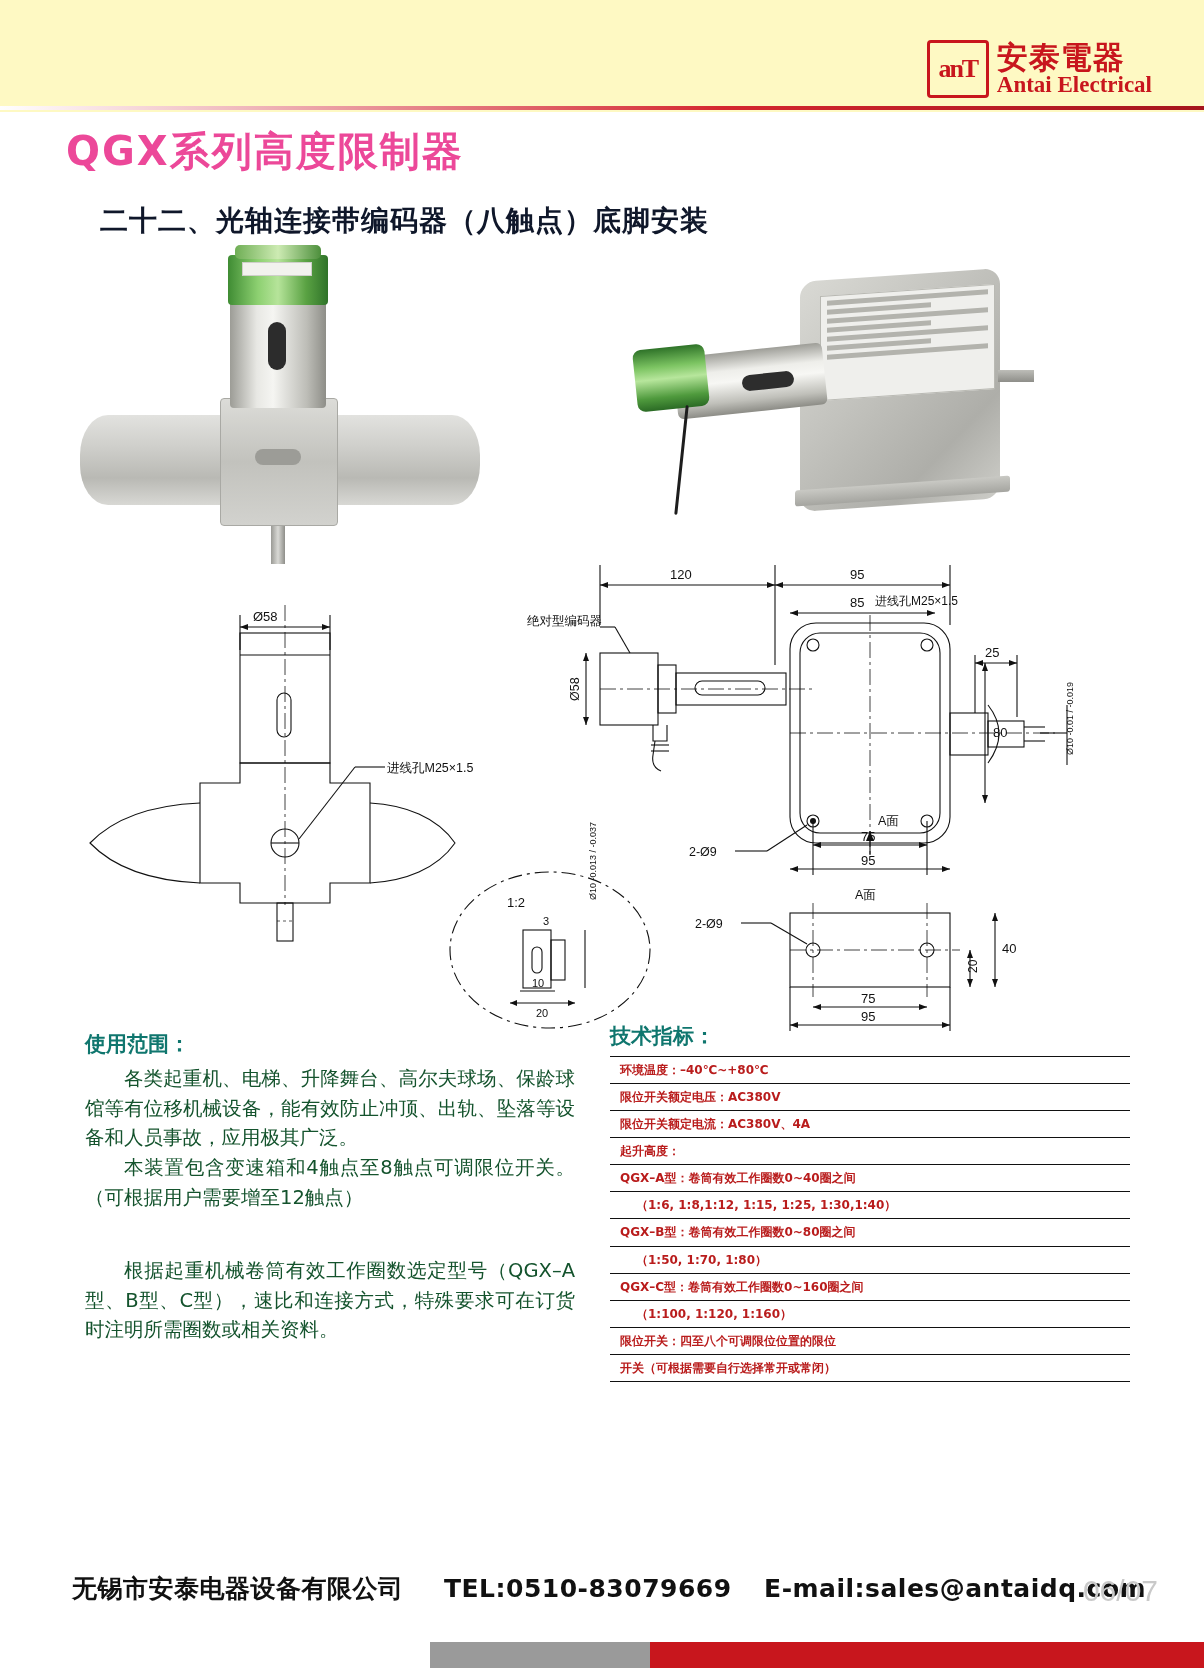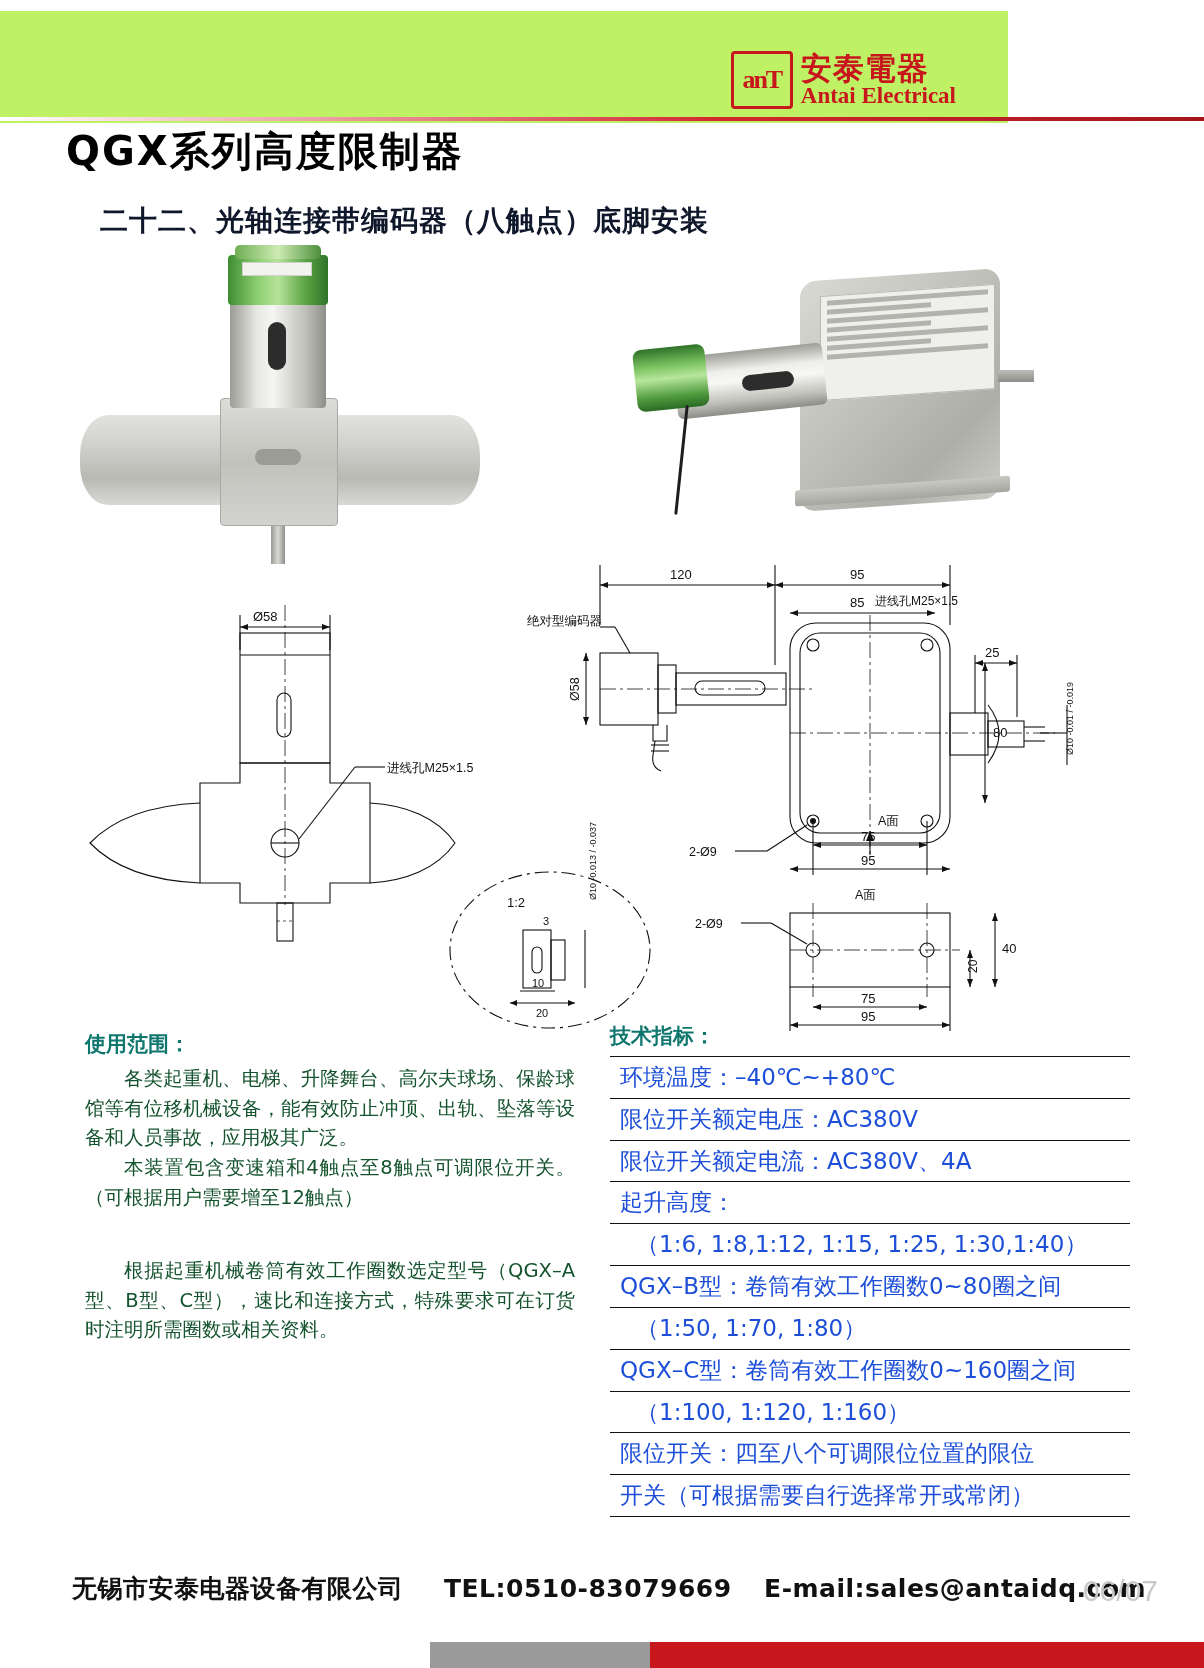--- a/index.html
+++ b/index.html
@@ -8,22 +8,22 @@
     width:1204px; height:1668px;
     background:#ffffff;
     font-family:"Liberation Sans", sans-serif;
     position:relative;
     overflow:hidden;
   }
   .page { position:relative; width:1204px; height:1668px; }
 
   
   .header-band {
-    position:absolute; left:0; top:11px; width:1008px; height:112px;
-    background:#bef264;
+    position:absolute; left:0; top:0; width:1204px; height:112px;
+    background:#fef9c3;
   }
   .header-rule {
     position:absolute; left:0; top:106px; width:1204px; height:4px;
     background:linear-gradient(to right,#ffffff 0%, #f0b9bd 20%, #d4272f 60%, #a5151c 100%);
   }
   .logo-wrap {
     position:absolute; right:52px; top:40px;
     display:flex; align-items:center; gap:8px;
   }
   .logo-mark {
@@ -32,21 +32,21 @@
     color:#c8161d; font-weight:bold; font-size:26px; letter-spacing:-2px;
     font-family:"Liberation Serif", serif;
   }
   .logo-text { line-height:1.05; }
   .logo-cn { color:#c8161d; font-size:31px; font-weight:bold; letter-spacing:1px; font-family:"DejaVu Sans", sans-serif;}
   .logo-en { color:#c8161d; font-size:23px; font-weight:bold; font-family:"Liberation Serif", serif; }
 
   
   .title-main {
     position:absolute; left:66px; top:124px;
-    color:#000000; font-size:40px; font-weight:bold; letter-spacing:2px;
+    color:#ec4899; font-size:40px; font-weight:bold; letter-spacing:2px;
     font-family:"DejaVu Sans", sans-serif;
   }
   .title-sub {
     position:absolute; left:100px; top:202px;
     color:#0f172a; font-size:28px; font-weight:bold; letter-spacing:1px;
     font-family:"DejaVu Sans", sans-serif;
   }
 
   
   .photo-area { position:absolute; left:60px; top:245px; width:1080px; height:300px; }
@@ -146,22 +146,23 @@
   .col-left { position:absolute; left:85px; top:1030px; width:490px; }
   .col-right { position:absolute; left:610px; top:1022px; width:520px; }
 
   .sec-title { color:#0f766e; font-size:21px; font-weight:bold; font-family:"DejaVu Sans", sans-serif; margin-bottom:6px; }
   .para { color:#14532d; font-size:19.5px; line-height:1.52; text-align:justify; font-family:"DejaVu Sans", sans-serif; }
   .para.indent { text-indent:2em; }
 
   .spec-list { border-top:1px solid #111; margin-top:4px; }
   .spec-row {
     border-bottom:1px solid #111; padding:5px 4px 5px 10px;
-    font-size:23px; color:#1d4ed8; font-family:"DejaVu Sans", sans-serif;
+    font-size:12px; color:#b91c1c; font-family:"DejaVu Sans", sans-serif;
     line-height:1.34;
+    font-weight:bold;
   }
   .spec-row.sub { padding-left:26px; border-bottom:1px solid #111; }
 
   
   .footer {
     position:absolute; left:0; bottom:0; width:1200px; height:110px;
   }
   .footer-text {
     position:absolute; left:72px; top:14px;
     font-size:25px; font-weight:bold; color:#111;
@@ -415,20 +416,21 @@
     <div class="para indent">根据起重机械卷筒有效工作圈数选定型号（QGX–A型、B型、C型），速比和连接方式，特殊要求可在订货时注明所需圈数或相关资料。</div>
   </div>
 
   <div class="col-right">
     <div class="sec-title">技术指标：</div>
     <div class="spec-list" id="spec-list">
         <div class="spec-row">环境温度：–40℃~+80℃</div>
         <div class="spec-row">限位开关额定电压：AC380V</div>
         <div class="spec-row">限位开关额定电流：AC380V、4A</div>
         <div class="spec-row">起升高度：</div>
+        <div class="spec-row">QGX–A型：卷筒有效工作圈数0~40圈之间</div>
         <div class="spec-row sub">（1:6, 1:8,1:12, 1:15, 1:25, 1:30,1:40）</div>
         <div class="spec-row">QGX–B型：卷筒有效工作圈数0~80圈之间</div>
         <div class="spec-row sub">（1:50, 1:70, 1:80）</div>
         <div class="spec-row">QGX–C型：卷筒有效工作圈数0~160圈之间</div>
         <div class="spec-row sub">（1:100, 1:120, 1:160）</div>
         <div class="spec-row">限位开关：四至八个可调限位位置的限位</div>
         <div class="spec-row">开关（可根据需要自行选择常开或常闭）</div>
       </div>
   </div>
 

